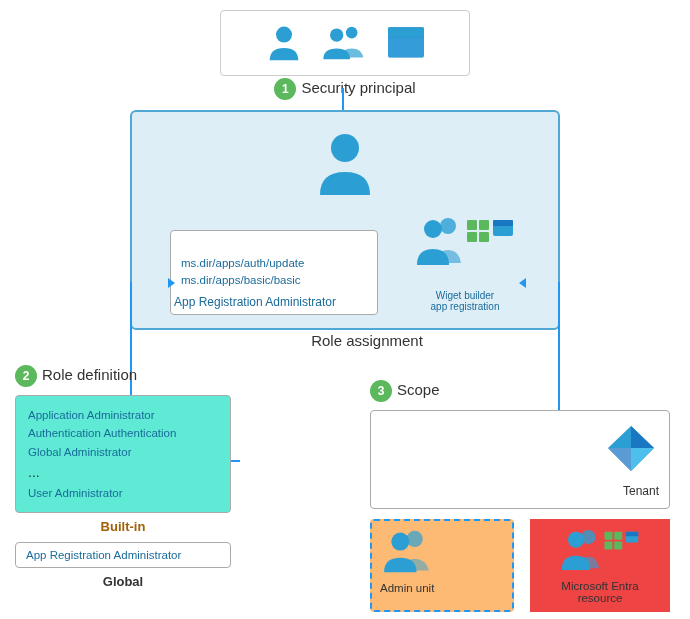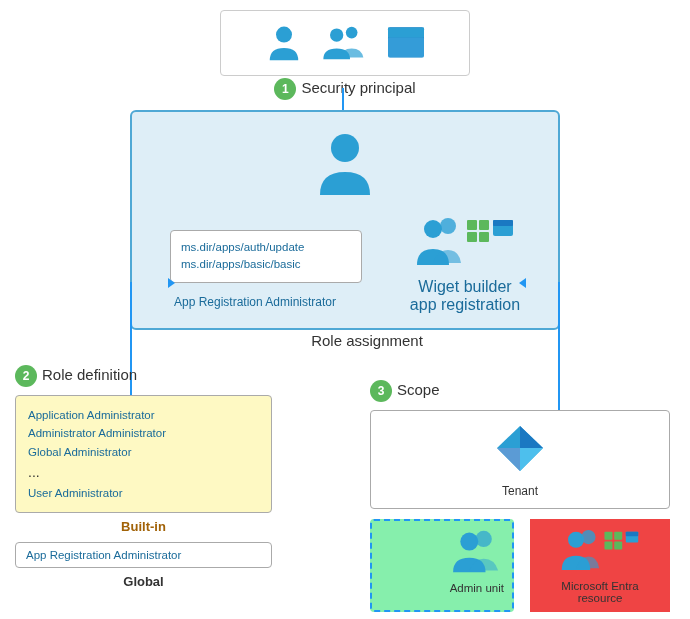--- a/index.html
+++ b/index.html
@@ -89,25 +89,25 @@
       left: 295px;
       width: 100px;
       text-align: center;
     }
 
     
     .app-reg-box {
       position: absolute;
       top: 230px;
       left: 170px;
-      width: 192px;
+      width: 208px;
       background: #fff;
       border: 1.5px solid #aaa;
       border-radius: 4px;
-      padding: 8px 10px;
+      padding: 24px 10px;
       font-size: 11.5px;
       color: #1a6b9a;
       line-height: 1.5;
     }
 
     .app-reg-label {
       position: absolute;
       top: 295px;
       left: 155px;
       width: 200px;
@@ -119,43 +119,43 @@
     
     .wiget-area {
       position: absolute;
       top: 215px;
       left: 400px;
       width: 130px;
       text-align: center;
     }
 
     .wiget-label {
-      font-size: 16px;
+      font-size: 10px;
       color: #1a6b9a;
-      margin-top: 4px;
+      margin-top: 16px;
     }
 
     
     .role-def-section {
       position: absolute;
       top: 365px;
       left: 15px;
-      width: 257px;
+      width: 216px;
     }
 
     .role-def-title {
       font-size: 15px;
       color: #333;
       margin-bottom: 8px;
     }
 
     .role-def-inner {
       border: 1.5px solid #aaa;
       border-radius: 4px;
-      background: #fef9c3;
+      background: #5eead4;
       padding: 10px 12px;
     }
 
     .role-list {
       font-size: 11.5px;
       color: #1a6b9a;
       line-height: 1.6;
     }
 
     .role-list .dots {
@@ -201,41 +201,41 @@
       font-size: 15px;
       color: #333;
       margin-bottom: 8px;
     }
 
     .tenant-area {
       border: 1.5px solid #aaa;
       border-radius: 4px;
       background: #fff;
       padding: 10px;
-      text-align: center;
+      text-align: right;
       margin-bottom: 10px;
     }
 
     .tenant-label {
       font-size: 12px;
       color: #333;
       margin-top: 4px;
     }
 
     .scope-bottom {
       display: flex;
       gap: 16px;
     }
 
     .admin-unit-box {
       border: 2px dashed #2196f3;
       border-radius: 4px;
-      background: #86efac;
+      background: #fdba74;
       padding: 8px;
-      text-align: right;
+      text-align: left;
       flex: 1;
     }
 
     .ms-entra-box {
       background: #ef4444;
       padding: 8px;
       text-align: center;
       flex: 1;
     }
 
@@ -410,21 +410,21 @@
   <div class="connector-right-bottom"></div>
   <div class="connector-right-arrow"></div>
 
   <div class="role-def-section">
     <div class="role-def-title">
       <span class="circle-badge">2</span><span>Role definition</span>
     </div>
     <div class="role-def-inner">
       <div class="role-list">
         <div>Application Administrator</div>
-        <div>Administrator Administrator</div>
+        <div>Authentication Authentication</div>
         <div>Global Administrator</div>
         <div class="dots">...</div>
         <div>User Administrator</div>
       </div>
     </div>
     <div class="builtin-label">Built-in</div>
     <div class="custom-box">App Registration Administrator</div>
     <div class="custom-label">Global</div>
   </div>
 

